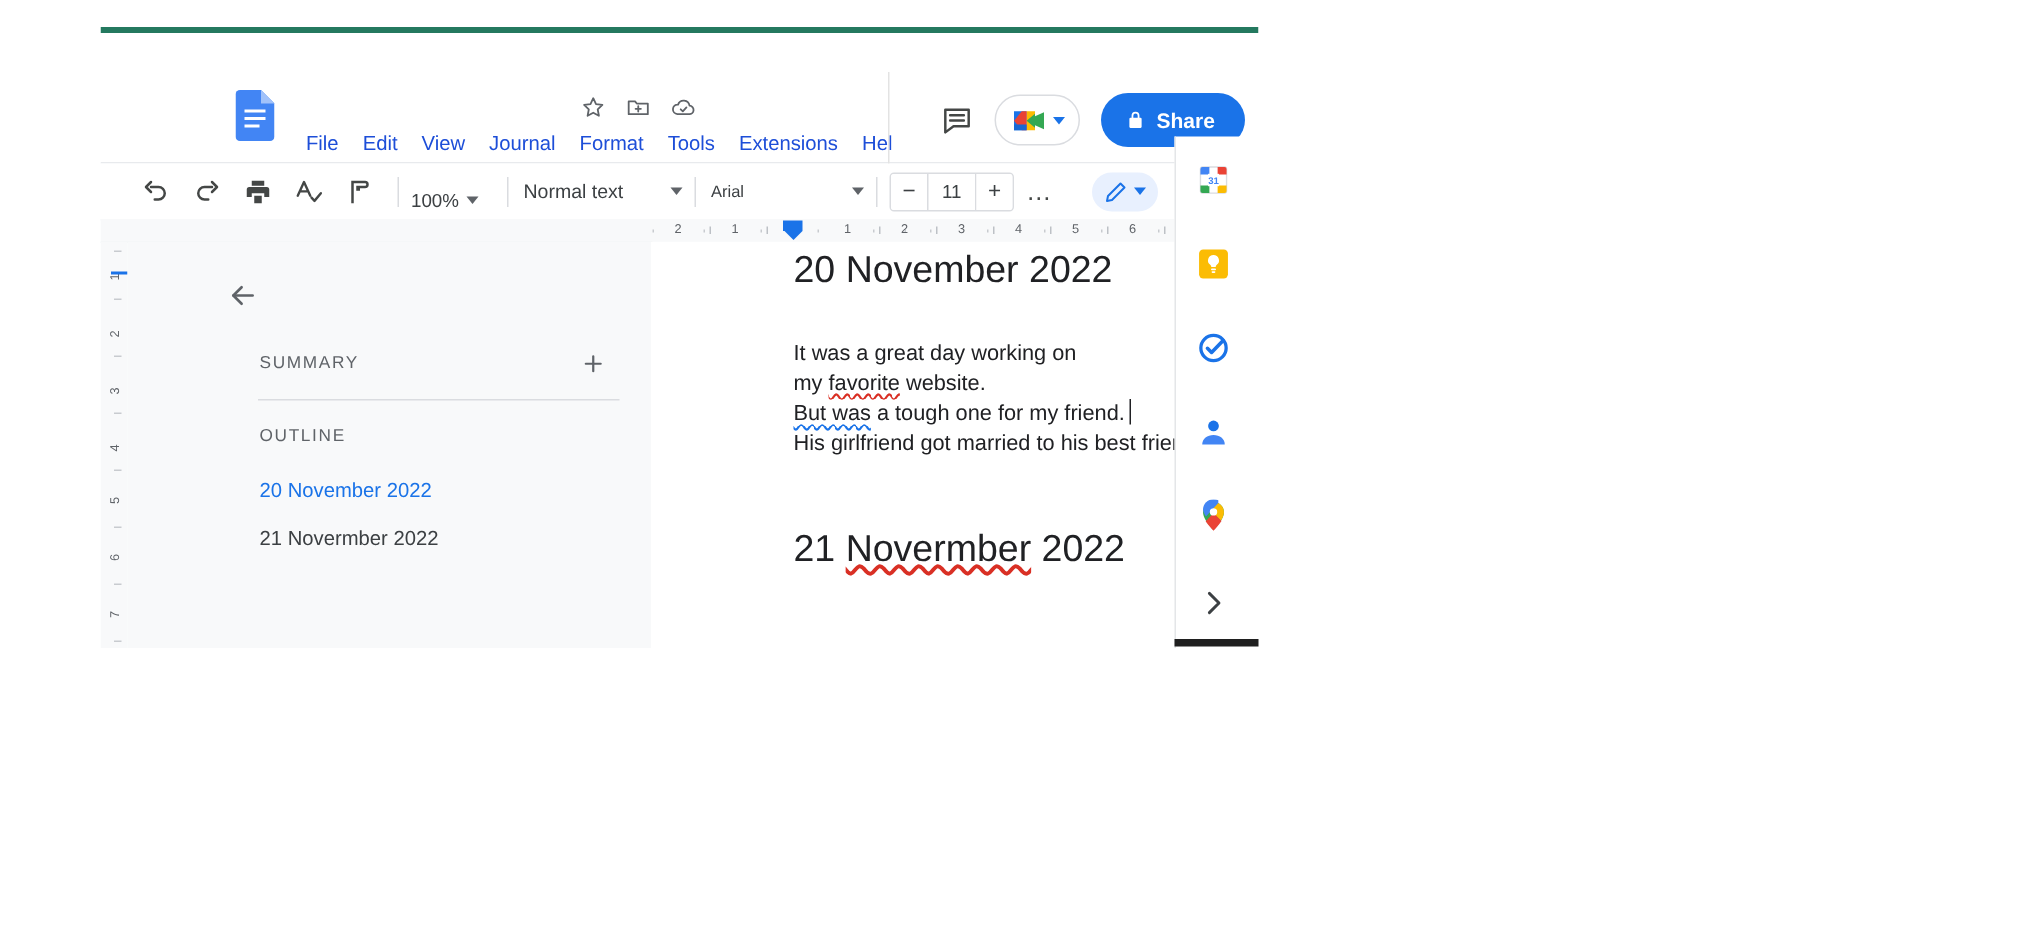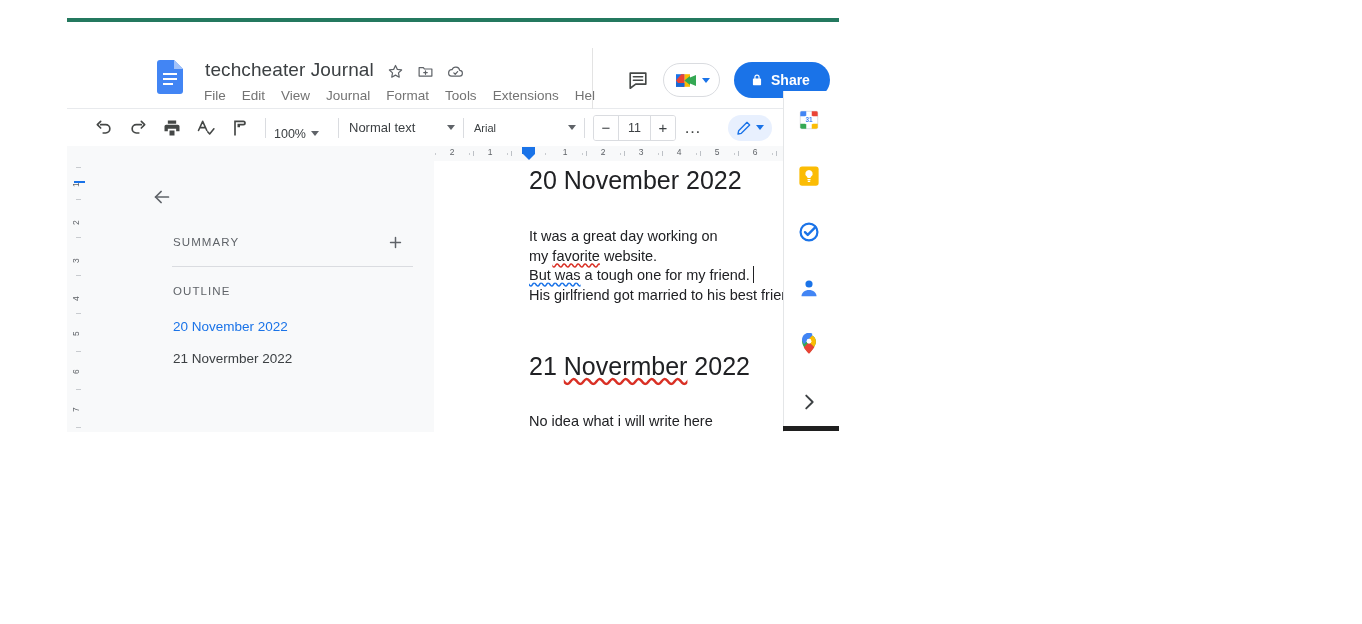--- a/index.html
+++ b/index.html
@@ -64,21 +64,21 @@
     align-items: center;
   }
   .ticon { width: 17px; height: 17px; color: #5f6368; display:block; cursor:pointer;}
   .menubar {
     position: absolute;
     left: 137px; top: 66px;
     display: flex;
     gap: 16px;
     align-items: center;
     font-size: 13.5px;
-    color: #737373;
+    color: #1d4ed8;
     white-space: nowrap;
   }
   .menubar > span { cursor: pointer; }
 
   .header-divider {
     position: absolute;
     left: 525px; top: 26px;
     width: 1px; height: 62px;
     background: #e3e3e3;
   }
@@ -443,21 +443,20 @@
     <div class="header">
 
       <svg class="docs-icon" viewBox="0 0 26 34">
         <path d="M3 0h14l9 9v22a3 3 0 0 1-3 3H3a3 3 0 0 1-3-3V3a3 3 0 0 1 3-3z" fill="#4285f4"></path>
         <path d="M17 0l9 9h-9z" fill="#a1c2fa"></path>
         <rect x="6" y="13" width="14" height="2" fill="#fff"></rect>
         <rect x="6" y="18" width="14" height="2" fill="#fff"></rect>
         <rect x="6" y="23" width="10" height="2" fill="#fff"></rect>
       </svg>
 
-      <div class="title-text">techcheater Journal</div>
 
       <div class="title-icons">
         <svg class="ticon" viewBox="0 0 24 24" fill="none" stroke="currentColor" stroke-width="1.7">
           <path d="M12 3.5l2.6 5.5 6 .8-4.4 4.2 1.1 6-5.3-2.9-5.3 2.9 1.1-6L3.4 9.8l6-.8z" stroke-linejoin="round"></path>
         </svg>
         <svg class="ticon" viewBox="0 0 24 24" fill="none" stroke="currentColor" stroke-width="1.7">
           <path d="M3 6.5h6l1.6 2H21v10H3z" stroke-linejoin="round"></path>
           <path d="M12 11v5M9.5 13.5h5" stroke-linecap="round"></path>
         </svg>
         <svg class="ticon" viewBox="0 0 24 24" fill="none" stroke="currentColor" stroke-width="1.7">
@@ -650,21 +649,20 @@
 
       <div class="doc-p p1">
         <span>It was a great day working on</span><br>
         <span>my </span><span class="sp-red">favorite</span><span> website.</span><br>
         <span class="sp-blue">But was</span><span> a tough one for my friend.</span><span class="caret"></span><br>
         <span>His girlfriend got married to his best friend</span>
       </div>
 
       <div class="doc-h2"><span>21 </span><span class="sp-red">Novermber</span><span> 2022</span></div>
 
-      <div class="doc-p p2">No idea what i will write here</div>
 
       <div class="vscroll-track"></div>
       <div class="vscroll-thumb"></div>
     </div>
 
     <div class="explore-btn">
       <svg width="20" height="20" viewBox="0 0 24 24">
         <path d="M4 4h16v12l-4 4h-2l-2 2-2-2H8l-4-4z" fill="#5f6368"></path>
         <path d="M12 6.2l1.5 3.3 3.3 1.5-3.3 1.5L12 15.8l-1.5-3.3L7.2 11l3.3-1.5z" fill="#ffffff"></path>
       </svg>

